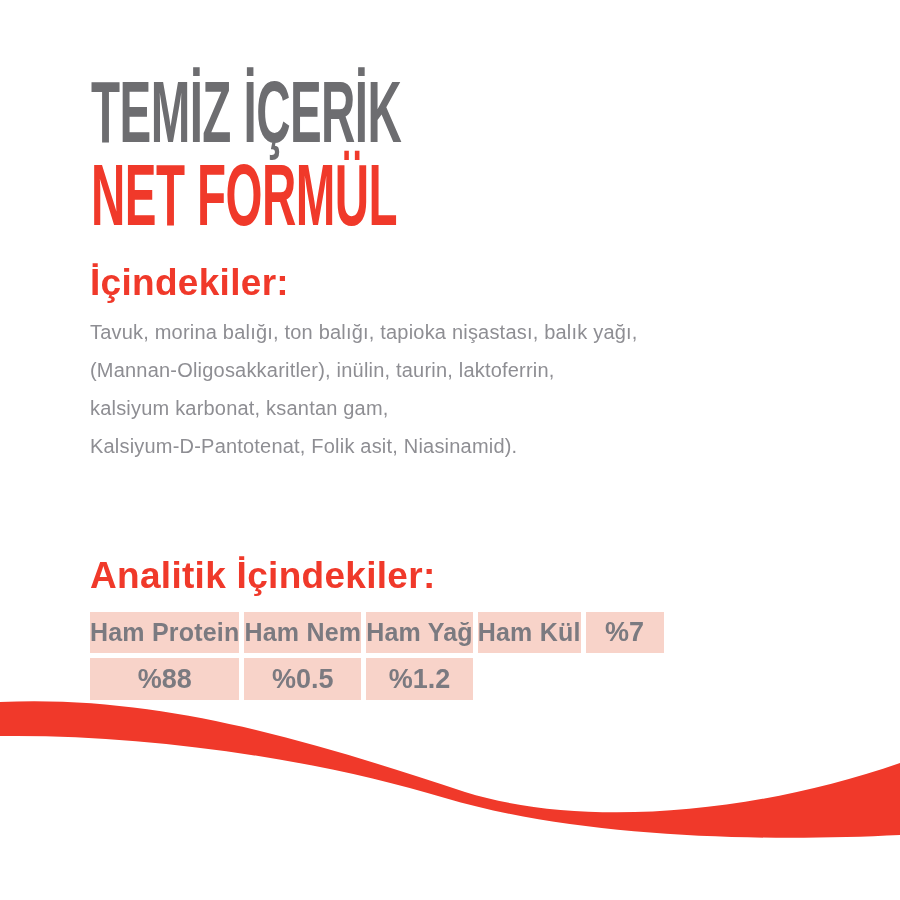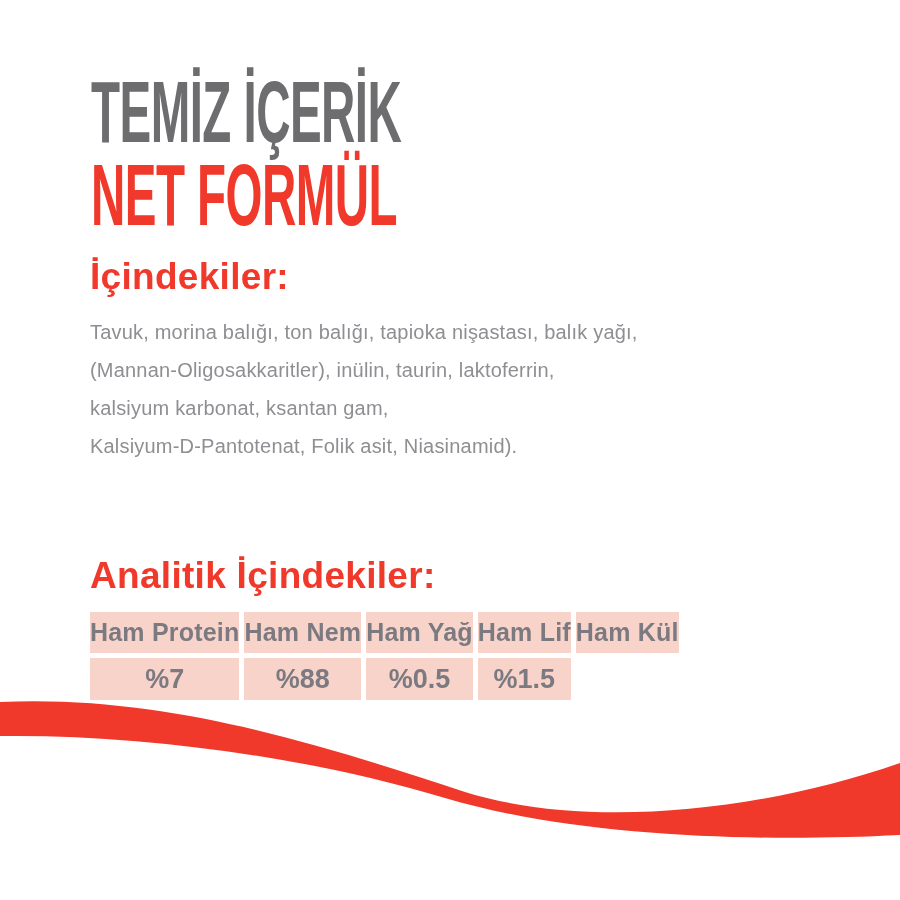--- a/index.html
+++ b/index.html
@@ -32,21 +32,21 @@
 
   .section-heading {
     position:absolute; left:90px;
     font-weight:700;
     font-size:37px;
     line-height:1;
     color:var(--accent-red);
     letter-spacing:0.3px;
     white-space:nowrap;
   }
-  .heading-ingredients { top:258px; }
+  .heading-ingredients { top:264px; }
   .heading-analytical  { top:557px; }
 
   .ingredients-text {
     position:absolute; left:90px; top:313px;
     width:730px;
     font-size:20px;
     line-height:38px;
     color:var(--body-gray);
     letter-spacing:0.2px;
     white-space:nowrap;
@@ -89,25 +89,24 @@
   <div>kalsiyum karbonat, ksantan gam,</div>
   <div>Kalsiyum-D-Pantotenat, Folik asit, Niasinamid).</div>
 </div>
 
 <div class="section-heading heading-analytical">Analitik İçindekiler:</div>
 
 <div class="analytical-table">
   <div class="cell header">Ham Protein</div>
   <div class="cell header">Ham Nem</div>
   <div class="cell header">Ham Yağ</div>
-  <div class="cell header">Ham Lif</div>
   <div class="cell header">Ham Kül</div>
 
   <div class="cell value">%7</div>
   <div class="cell value">%88</div>
   <div class="cell value">%0.5</div>
-  <div class="cell value">%1.5</div>
+  <div class="cell value">%1.2</div>
 </div>
 
 <svg class="swoosh" viewBox="0 0 900 210" preserveAspectRatio="none" aria-hidden="true">
   <path class="swoosh-path" d="M0,12 C170,4 330,58 465,102 C580,138 750,125 900,73
            L900,145 C760,152 580,148 445,108 C320,70 150,44 0,46 Z"></path>
 </svg>
 
 </body></html>

